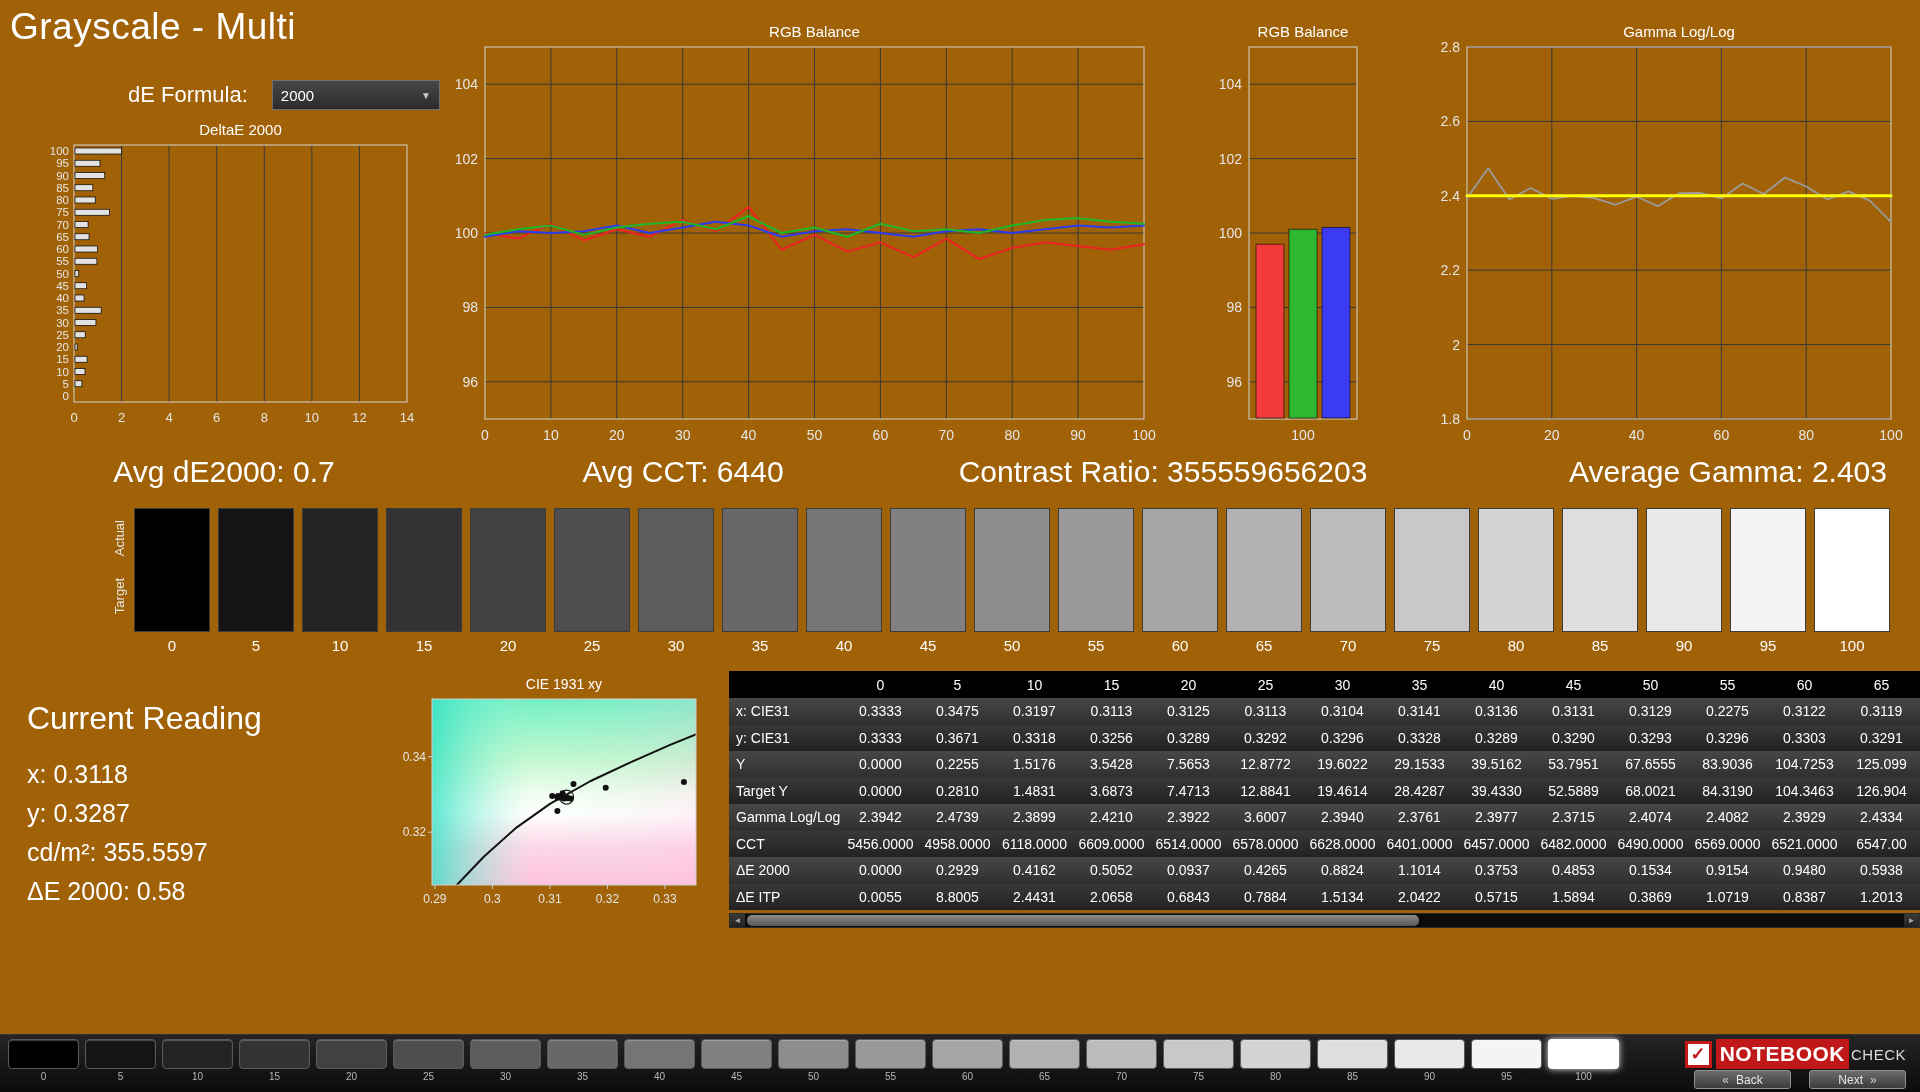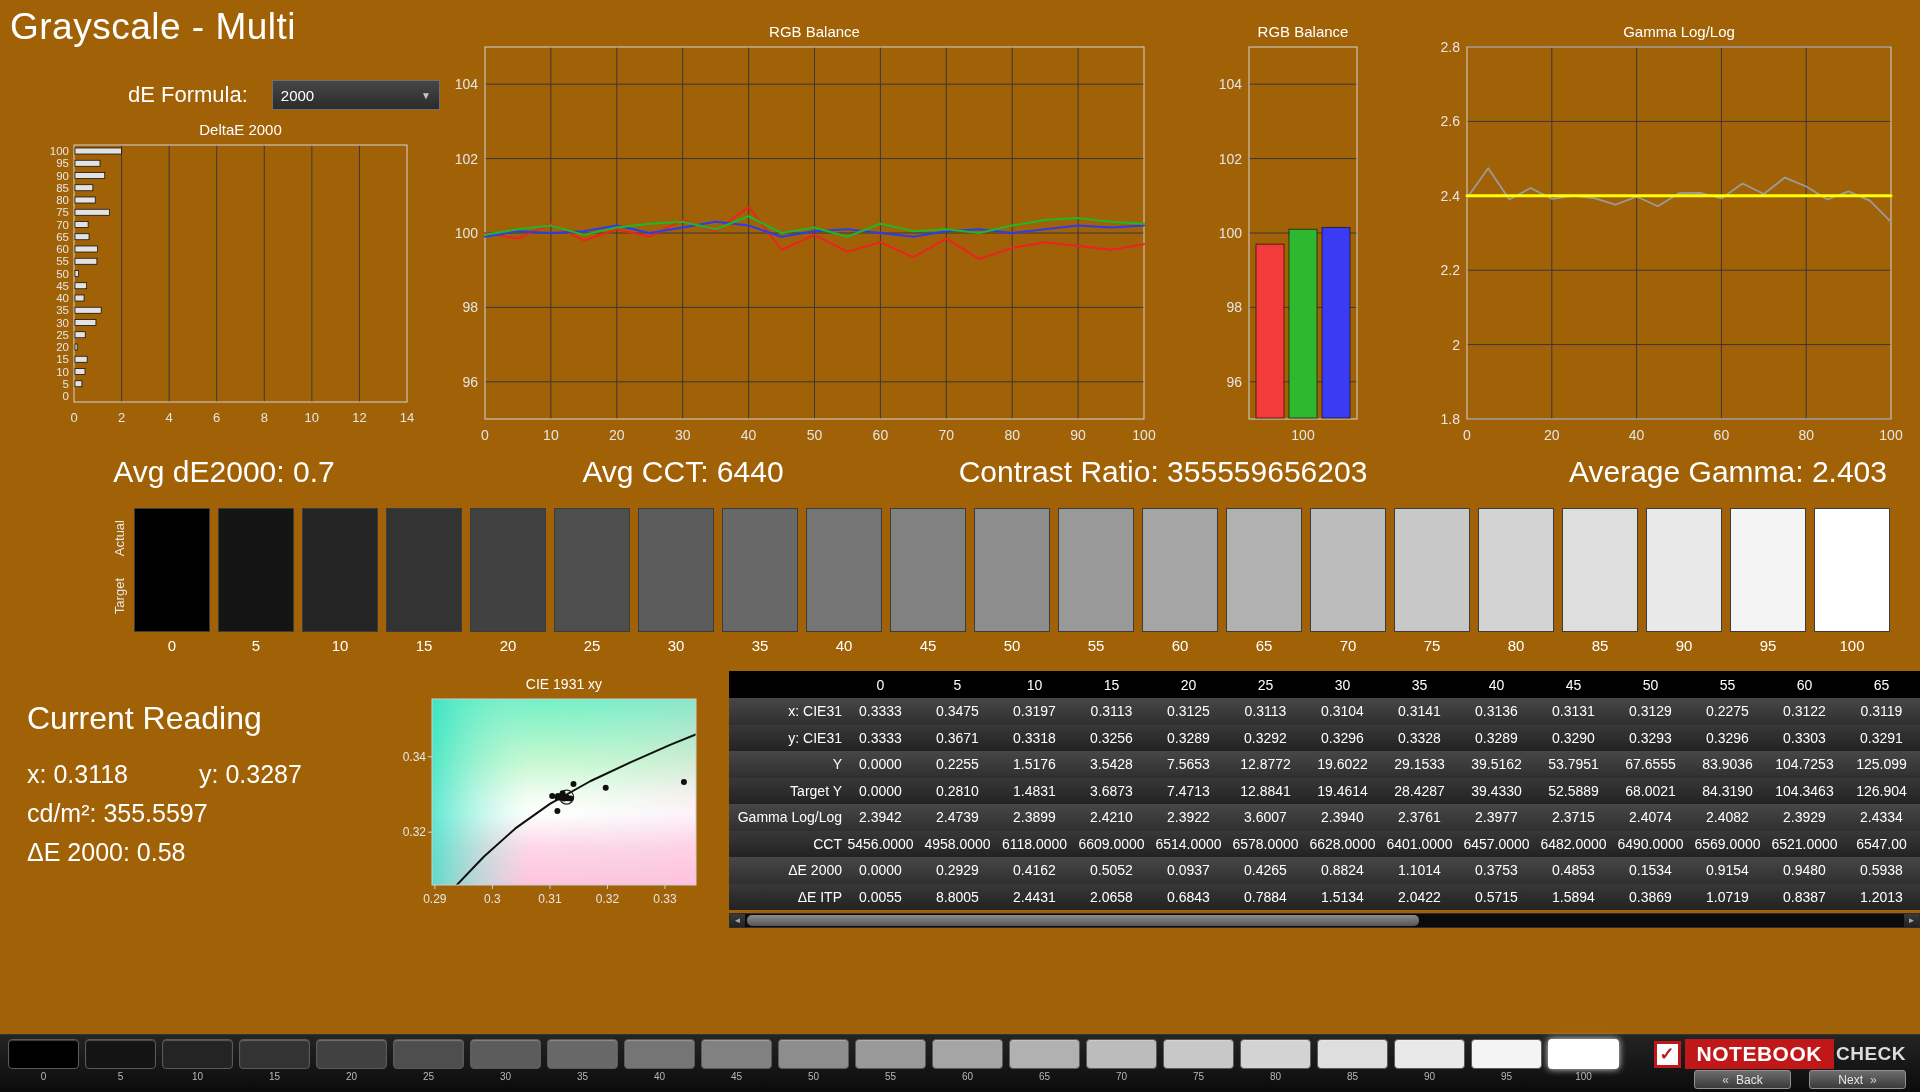--- a/index.html
+++ b/index.html
@@ -33,29 +33,29 @@
                   font-size:13px; color:#e8e8e8; }
   .gs-side .s0 { top:12px; }
   .gs-side .s1 { top:70px; }
   .gs-patches { position:absolute; left:24px; top:0; display:flex; gap:8px; }
   .gs-item { width:76px; }
   .gs-swatch { height:124px; border:1px solid #3c3c3c; }
   .gs-num { text-align:center; font-size:15px; color:#fff; margin-top:5px; }
 
   .current-reading { position:absolute; left:27px; top:700px; }
   .cr-heading { font-size:32px; font-weight:400; margin-bottom:18px; }
-  .cr-row { display:flex; }
+  .cr-row { display:flex;flex-direction:column; }
   .cr-val { min-width:172px; font-size:25px; line-height:39px; white-space:nowrap; }
 
   .table { position:absolute; left:729px; top:671px; width:1191px; overflow:hidden; }
   .trow { display:flex; height:26.5px; align-items:center; }
   .thead { height:27px; background:#000; }
   .tcell { flex:0 0 77px; text-align:center; font-size:14px; color:#fff;
            overflow:hidden; white-space:nowrap; }
-  .tlabel { flex:0 0 113px; text-align:right; padding-left:7px; }
+  .tlabel { flex:0 0 113px; text-align:left; padding-left:7px; }
   .row-odd  { background:linear-gradient(#474747,#2f2f2f); }
   .row-even { background:linear-gradient(#383838,#222222); }
 
   .hscroll { position:absolute; left:729px; top:913px; width:1191px; height:15px; display:flex;
              background:#141414; border:1px solid #2c2c2c; }
   .sb-arrow { width:15px; height:100%; background:linear-gradient(#3a3a3a,#222);
               color:#aaa; font-size:8px; line-height:13px; text-align:center; }
   .sb-track { flex:1; position:relative; background:#0b0b0b; }
   .sb-thumb { position:absolute; left:2px; top:1px; height:11px; width:58%;
               background:linear-gradient(#8c8c8c,#565656); border-radius:5px; }
@@ -66,23 +66,23 @@
   .bpatch { width:71px; }
   .bp-swatch { height:30px; border:1px solid #5a5a5a; border-radius:4px;
                box-shadow:inset 0 1px 1px rgba(255,255,255,.25); }
   .bpatch.selected .bp-swatch { border:2px solid #fff; box-shadow:0 0 7px rgba(255,255,255,.9); }
   .bp-num { font-size:10px; color:#b8b8b8; text-align:center; margin-top:2px; }
 
   .nb-logo { position:absolute; right:14px; top:0; height:38px; display:flex; align-items:center; }
   .nb-box { width:27px; height:27px; background:#fff; border:3px solid #c01818; color:#c01818;
             font-weight:bold; font-size:18px; display:flex; align-items:center; justify-content:center;
             margin-right:4px; }
-  .nb-red { background:#c01818; color:#fff; font-weight:bold; font-size:21px; padding:3px 12px;
+  .nb-red { background:#c01818; color:#fff; font-weight:bold; font-size:21px; padding:3px 4px;
             letter-spacing:.5px; }
-  .nb-chk { color:#dcdcdc; font-weight:bold; font-size:19px; letter-spacing:.5px; margin-left:2px; }
+  .nb-chk { color:#dcdcdc; font-weight:normal; font-size:15px; letter-spacing:.5px; margin-left:2px; }
 
   .nav-btns { position:absolute; right:14px; bottom:3px; display:flex; gap:18px; }
   .nav-btn { width:97px; height:19px; background:linear-gradient(#6d6d6d,#3a3a3a);
              border:1px solid #919191; border-radius:3px; color:#e8e8e8; font-size:12px;
              display:flex; align-items:center; justify-content:center; gap:7px; cursor:default; }
   .nav-glyph { font-size:12px; color:#cfcfcf; }
 </style>
 </head>
 <body>
 

